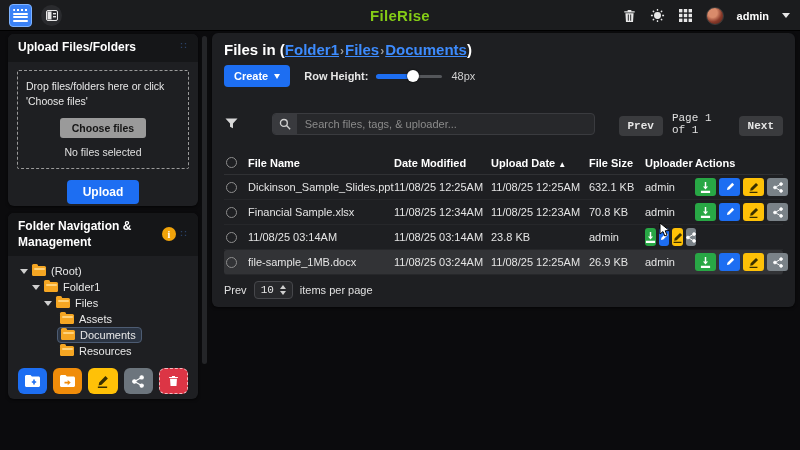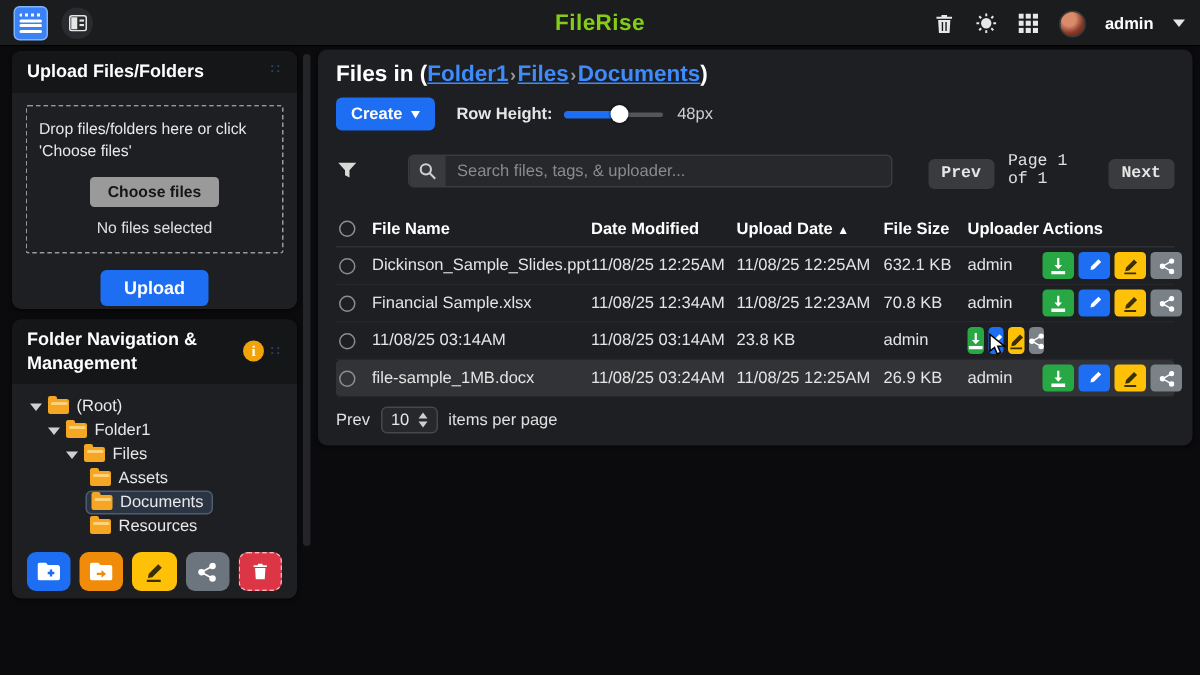--- a/index.html
+++ b/index.html
@@ -89,21 +89,21 @@
   .slider { position:relative; width:66px; height:12px; margin-left:8px; }
   .slider .track { position:absolute; top:5px; left:0; right:0; height:3px; background:#54565a; border-radius:2px; }
   .slider .fill { position:absolute; top:4px; left:0; width:55%; height:5px; background:#1d6ef2; border-radius:3px; }
   .slider .thumb { position:absolute; top:0; left:calc(55% - 6px); width:12px; height:12px;
     background:#fff; border-radius:50%; box-shadow:0 0 2px #000; }
   .rh-value { font-size:11px; color:#cfcfcf; margin-left:9px; }
   .totals { margin-left:auto; font-size:11px; color:#cfcfcf; }
   .totals b { color:#fff; }
   .totals .sep { padding:0 5px; color:#9a9a9a; }
 
-  .search-row { display:flex; align-items:center; margin-top:7px; height:38px;gap:24px; }
+  .search-row { display:flex; align-items:center; margin-top:17px; height:38px;gap:24px; }
   .filter-btn { width:16px; height:16px; background:none; border:none; color:#d8d8d8; display:flex;
     align-items:center; justify-content:center; }
   .search-box { display:flex; align-items:stretch; margin-left:9px; width:352px; height:22px;
     background:#27282b; border:1px solid #3a3b3f; border-radius:4px; overflow:hidden; }
   .search-lead { width:24px; background:#393a3e; display:flex; align-items:center; justify-content:center;
     color:#d0d0d0; flex:0 0 auto; }
   .search-box input { flex:1; background:transparent; border:none; outline:none; color:#e6e6e6;
     font-size:11px; padding:0 8px; font-family:inherit; }
   .search-box input::placeholder { color:#8b8b8b; }
   .pager { margin-left:auto; display:flex; align-items:flex-end; gap:9px;font-family:Liberation Mono, monospace; }
@@ -124,21 +124,21 @@
   .actions-cell { display:flex; gap:3px; justify-content:flex-start; }
   .a-btn { width:21px; height:18px; border:none; border-radius:3px; display:flex; align-items:center;
     justify-content:center; color:#fff; padding:0; }
   .a-btn.green { background:#28a745; }
   .a-btn.blue { background:#1d6ef2; }
   .a-btn.yellow { background:#ffc107; color:#3a3000; }
   .a-btn.gray { background:#7a8288; }
 
   .table-footer { display:flex; align-items:center; gap:7px; margin-top:6px; font-size:11px; color:#e0e0e0; }
   .pp-select { display:flex; align-items:center; gap:6px; background:#27282b; border:1px solid #46474b;
-    border-radius:4px; padding:2px 6px; color:#e6e6e6; font-size:11px; }
+    border-radius:4px; padding:2px 6px; color:#e6e6e6; font-size:11px;font-family:Liberation Mono, monospace; }
   .stepper { display:flex; flex-direction:column; gap:2px; }
   .stepper .up { width:0; height:0; border-left:3.5px solid transparent; border-right:3.5px solid transparent;
     border-bottom:4px solid #cfcfcf; }
   .stepper .down { width:0; height:0; border-left:3.5px solid transparent; border-right:3.5px solid transparent;
     border-top:4px solid #cfcfcf; }
 
   .mouse-cursor { position:absolute; left:659px; top:222px; z-index:50; }
   svg { display:block; }
 </style>
 </head>

